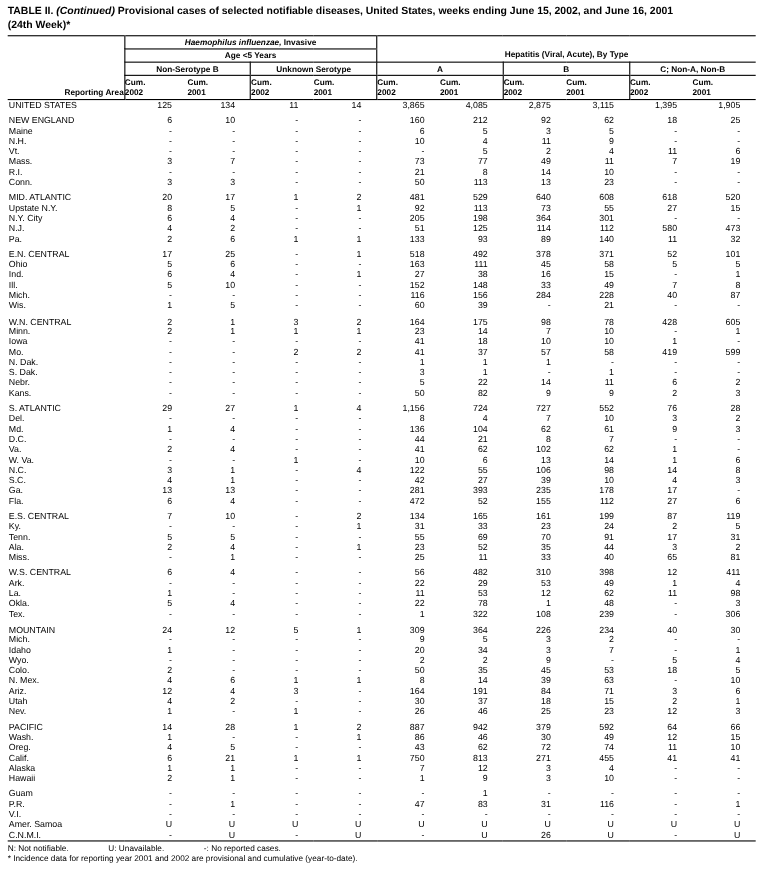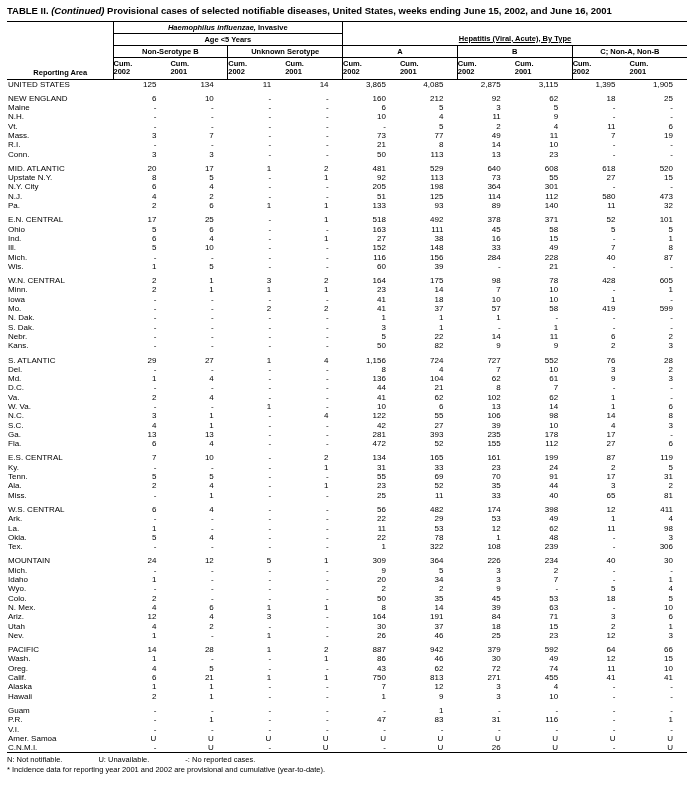--- a/index.html
+++ b/index.html
@@ -10,41 +10,42 @@
     padding:5px 7px 0 7px;
   }
   .title { font-size:9.5px; font-weight:bold; line-height:11.5px; margin-bottom:4px; }
   .title i { }
 
   table { width:100%; border-collapse:collapse; table-layout:fixed;
           border-top:1px solid #000; border-bottom:1px solid #000; }
   thead th { font-weight:bold; font-size:7.5px; vertical-align:bottom; padding:1px 0; }
   th.grp, th.sub { text-align:center; line-height:9px; }
   th.grp i { font-style:italic; }
-  th.hep { vertical-align:bottom; padding-bottom:2px;text-decoration:underline; }
-  th.area-head { text-align:center; vertical-align:bottom; padding-left:1px; padding-bottom:2px; line-height:9px; }
+  th.hep { vertical-align:bottom; padding-bottom:2px; }
+  th.area-head { text-align:right; vertical-align:bottom; padding-left:1px; padding-bottom:2px; line-height:9px; }
   th.cum { text-align:left; font-size:7.5px; line-height:8.5px; padding:2px 0 2px 0; }
   .bl { border-left:1px solid #000; }
   .bb { border-bottom:1px solid #000; }
   thead tr.cumrow th { border-bottom:1px solid #000; }
 
   tbody td { font-size:8px; line-height:9.3px; white-space:nowrap; overflow:hidden; padding:0; }
   tbody td.area { text-align:left; padding-left:1px; }
   tbody td.val  { text-align:right; padding-right:14px; }
   tbody tr.spacer td { height:5px; line-height:5px; font-size:1px; }
 
   .footnotes { font-size:7.5px; line-height:9.5px; padding-top:2px; }
   .fn-legend span { margin-right:36px; }
   .fn-legend span:last-child { margin-right:13px; }
 </style>
 </head>
 <body>
 
 <div class="title">
   <div><span>TABLE II.</span><i> (Continued)</i><span> Provisional cases of selected notifiable diseases, United States, weeks ending June 15, 2002, and June 16, 2001</span></div>
+  <div>(24th Week)*</div>
 </div>
 
 <table>
   <colgroup>
     <col style="width:106px">
     <col span="10">
   </colgroup>
   <thead>
     <tr>
       <th class="area-head bb" rowspan="4">Reporting Area</th>
@@ -643,21 +644,21 @@
         <td colspan="11"></td>
       </tr>
       <tr>
         <td class="area">W.S. CENTRAL</td>
         <td class="val">6</td>
         <td class="val">4</td>
         <td class="val">-</td>
         <td class="val">-</td>
         <td class="val">56</td>
         <td class="val">482</td>
-        <td class="val">174</td>
+        <td class="val">310</td>
         <td class="val">398</td>
         <td class="val">12</td>
         <td class="val">411</td>
       </tr>
       <tr>
         <td class="area">Ark.</td>
         <td class="val">-</td>
         <td class="val">-</td>
         <td class="val">-</td>
         <td class="val">-</td>

